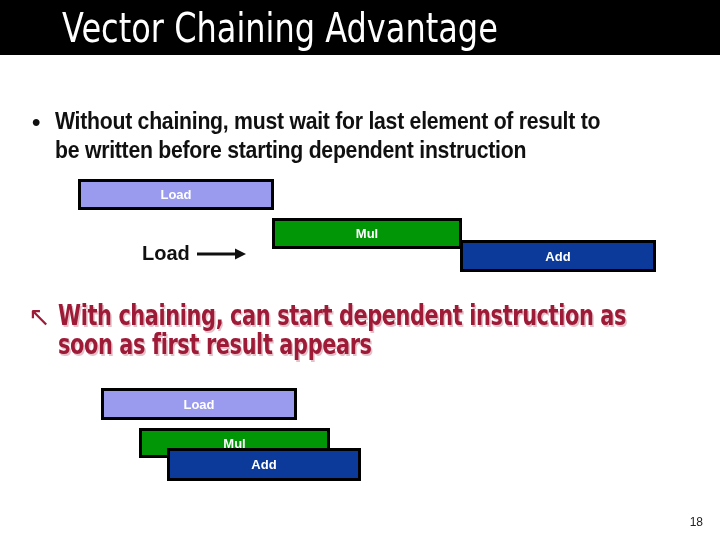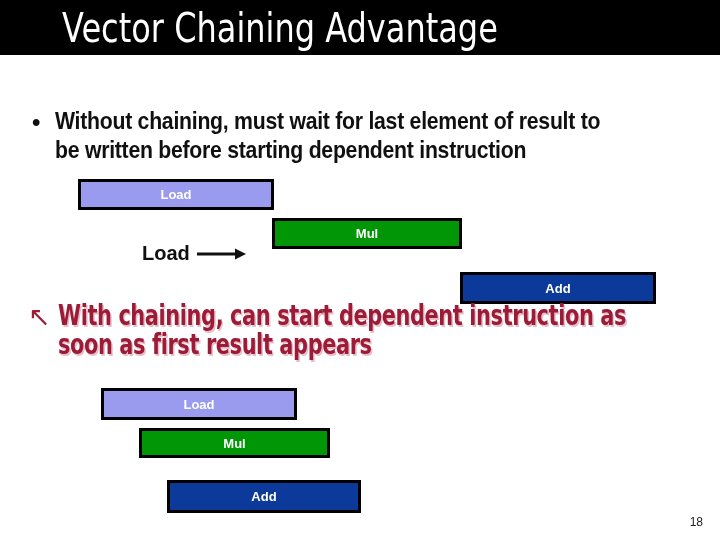--- a/index.html
+++ b/index.html
@@ -23,21 +23,21 @@
   .b1-text { position:absolute; left:55px; top:106px; color:var(--body_text);
     font-size:24px; font-weight:700; letter-spacing:-0.3px;
     transform:scaleX(0.885); transform-origin:0 0; }
   .b1-text .line { white-space:nowrap; line-height:29px; }
 
   .bar { position:absolute; border:3px solid var(--bar_border);
     display:flex; align-items:center; justify-content:center;
     color:var(--bar_label); font-weight:700; font-size:13px; }
   .bar-load { background:var(--bar_load); }
   .bar-mul  { background:var(--bar_mul);margin-top:9px; }
-  .bar-add  { background:var(--bar_add);margin-top:32px; }
+  .bar-add  { background:var(--bar_add); }
 
   #bar-load1 { left:78px;  top:179px; width:196px; height:31px; }
   #bar-mul1  { left:272px; top:209px; width:190px; height:31px; }
   #bar-add1  { left:460px; top:240px; width:196px; height:32px; }
 
   #bar-load2 { left:101px; top:388px; width:196px; height:32px; }
   #bar-mul2  { left:139px; top:419px; width:191px; height:30px; }
   #bar-add2  { left:167px; top:448px; width:194px; height:33px; }
 
   .time-wrap { position:absolute; left:142px; top:242px; display:flex;

